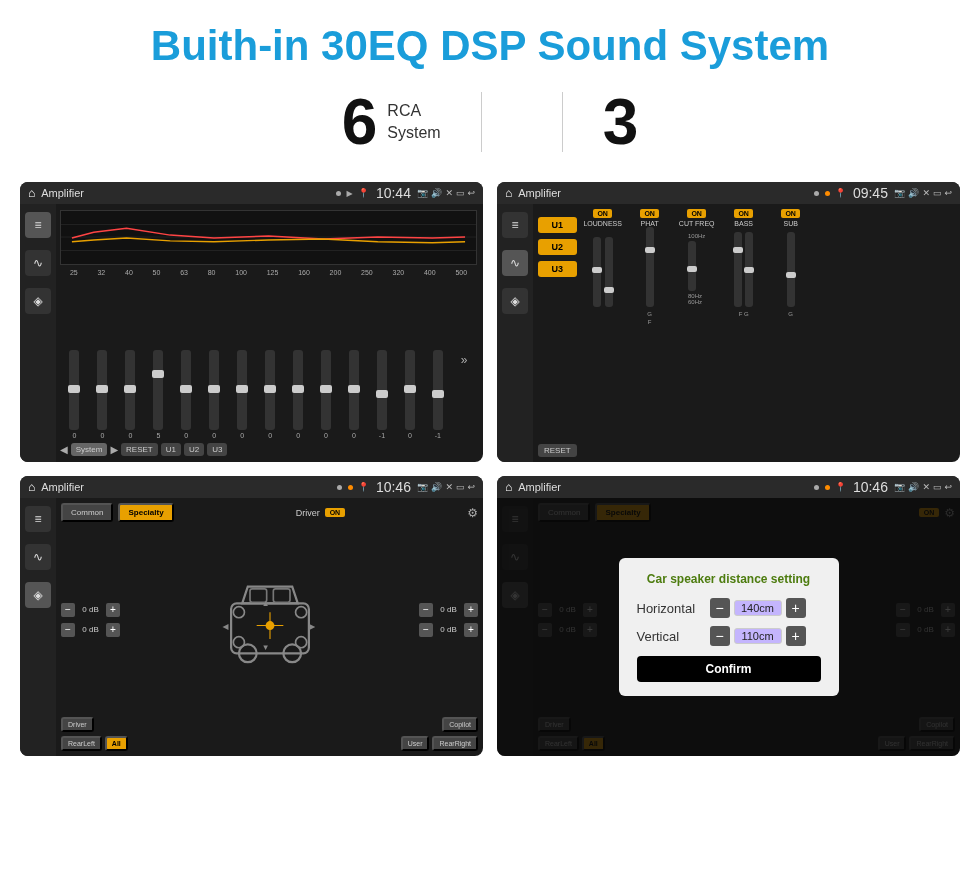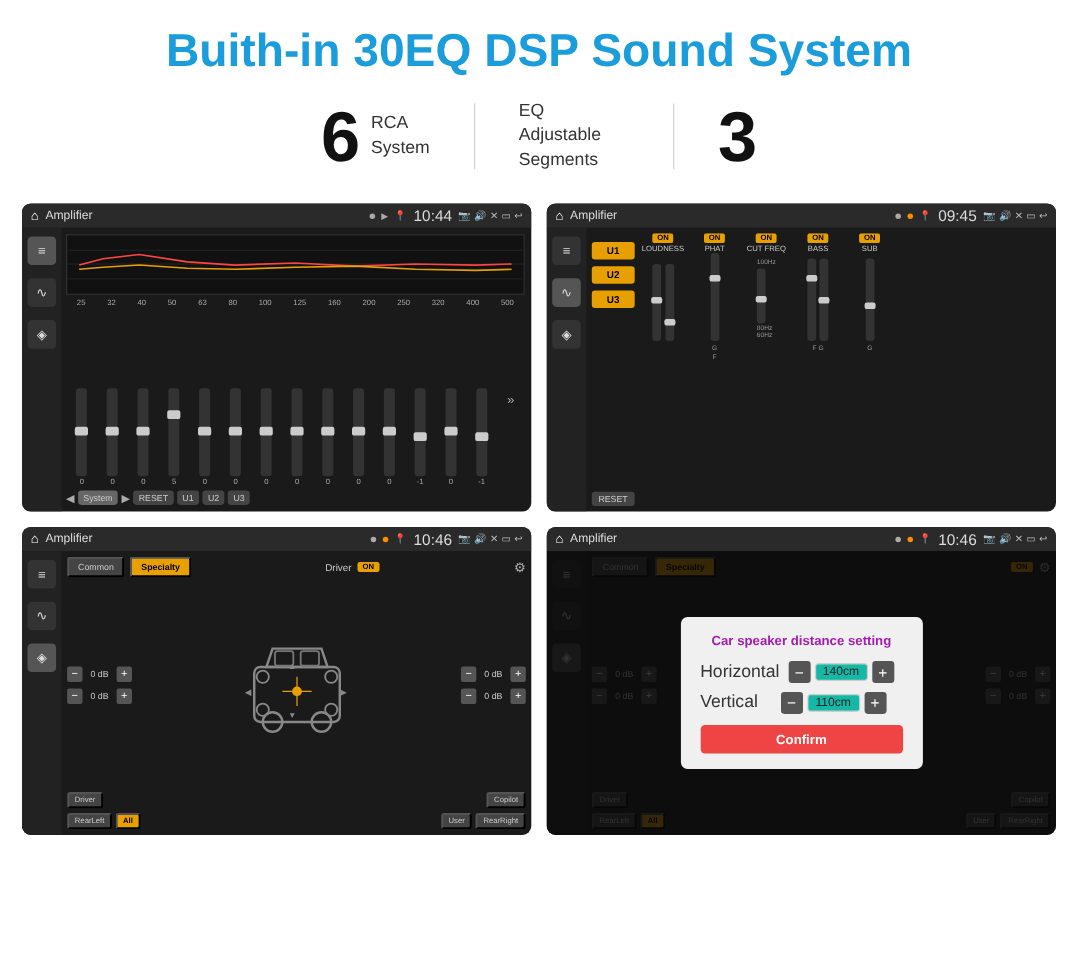--- a/index.html
+++ b/index.html
@@ -370,32 +370,32 @@
     .dialog-box {
       background: #f0f0f0;
       border-radius: 6px;
       padding: 14px 18px;
       min-width: 220px;
       max-width: 260px;
     }
     .dialog-title {
       font-size: 12px;
       font-weight: bold;
-      color: #a21caf;
+      color: #4d7c0f;
       text-align: center;
       margin-bottom: 12px;
     }
     .dialog-row {
       display: flex;
       align-items: center;
       gap: 8px;
       margin-bottom: 8px;
     }
     .dialog-field-label {
-      font-size: 16px;
+      font-size: 13px;
       color: #333;
       min-width: 65px;
     }
     .dialog-ctrl {
       display: flex;
       align-items: center;
       gap: 4px;
     }
     .d-minus, .d-plus {
       width: 20px;
@@ -405,31 +405,31 @@
       display: flex;
       align-items: center;
       justify-content: center;
       color: #fff;
       font-size: 14px;
       cursor: pointer;
     }
     .d-val {
       font-size: 11px;
       color: #222;
-      background: #14b8a6;
+      background: #c4b5fd;
       border: 1px solid #ccc;
       padding: 1px 6px;
       border-radius: 3px;
       min-width: 48px;
       text-align: center;
     }
     .confirm-btn {
       display: block;
       width: 100%;
-      background: #ef4444;
+      background: #000000;
       color: #fff;
       font-size: 12px;
       font-weight: bold;
       padding: 6px;
       border-radius: 4px;
       border: none;
       cursor: pointer;
       text-align: center;
       margin-top: 10px;
     }
@@ -447,24 +447,20 @@
 <div class="stats-row">
   <div class="stat-item">
     <span class="stat-number">6</span>
     <div class="stat-label">
       <span>RCA</span><br>
       <span>System</span>
     </div>
   </div>
   <div class="stat-divider"></div>
   <div class="stat-item">
-    <div class="stat-label">
-      <span>EQ Adjustable</span><br>
-      <span>Segments</span>
-    </div>
   </div>
   <div class="stat-divider"></div>
   <div class="stat-item">
     <span class="stat-number">3</span>
   </div>
 </div>
 
 <div class="screens-grid">
 
   <div class="screen-box">

